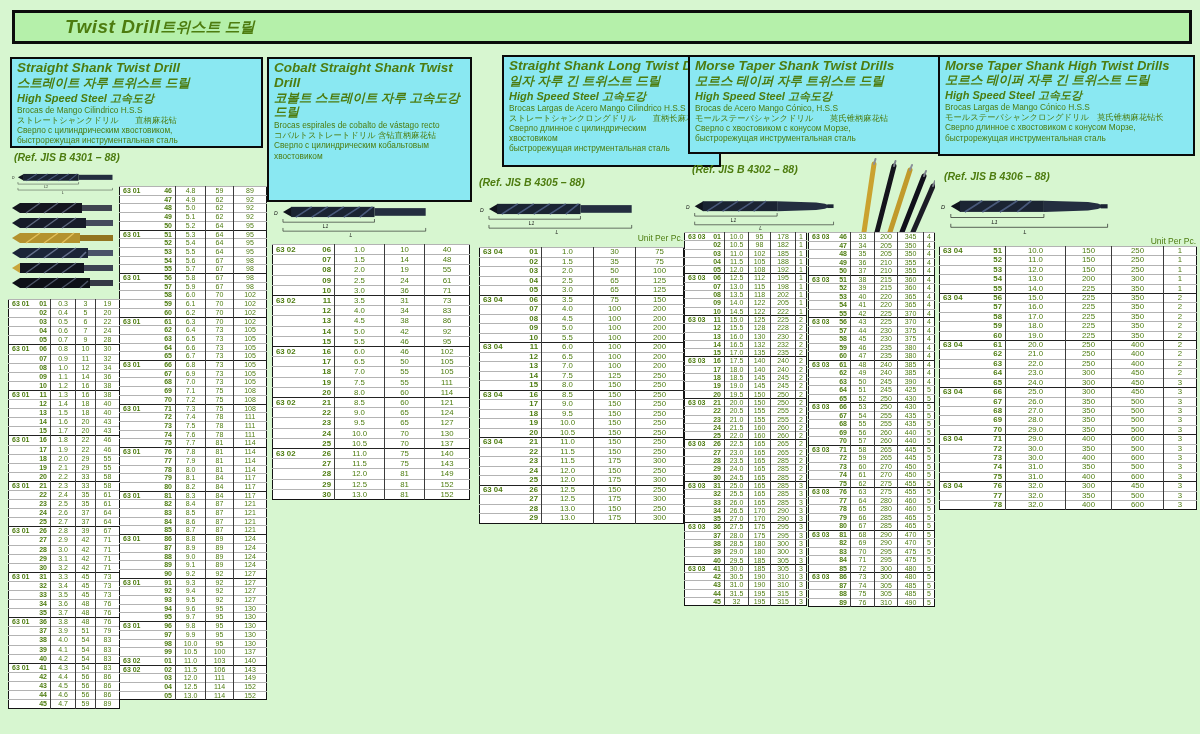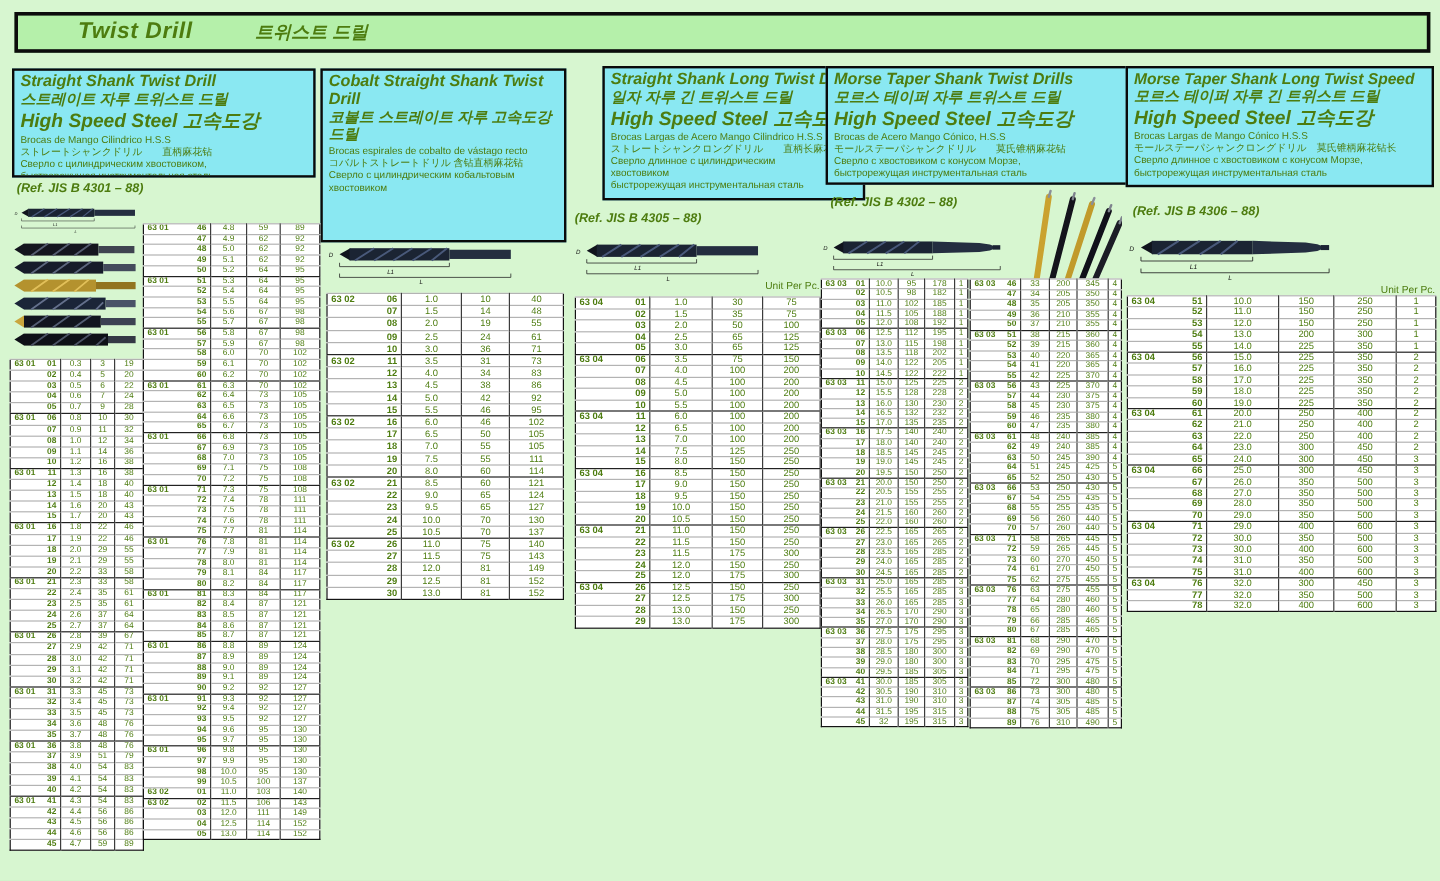--- a/index.html
+++ b/index.html
@@ -1,26 +1,26 @@
 <!DOCTYPE html>
 <html><head>
 <meta charset="utf-8">
 <style>
 *{box-sizing:border-box;margin:0;padding:0;}
 html,body{background:#c9efc6;}
 .page{position:relative;width:1200px;height:734px;background:#d7f6d0;font-family:"Liberation Sans",sans-serif;color:#4d7c0f;overflow:hidden;}
 
 .titlebar{position:absolute;left:12px;top:10px;width:1180px;height:34px;background:#b5f0aa;border:3px solid #0c0c0c;display:flex;align-items:center;}
 .title-en{font-weight:bold;font-style:italic;font-size:19px;margin-left:50px;letter-spacing:.5px;}
-.title-ko{font-weight:bold;font-style:italic;font-size:15px;margin-left:52px;}
+.title-ko{font-weight:bold;font-style:italic;font-size:15px;}
 
 .hdrbox{position:absolute;background:#8ae8f2;border:2.5px solid #0a0a0a;padding:2px 5px 3px;overflow:hidden;}
 .h-title{font-weight:bold;font-style:italic;font-size:13.5px;line-height:1.1;}
 .h-ko{font-weight:bold;font-style:italic;font-size:12.5px;line-height:1.18;}
-.h-hss{font-weight:bold;font-style:italic;font-size:16px;line-height:1.2;margin-top:1px;}
+.h-hss{font-weight:bold;font-style:italic;font-size:11px;line-height:1.2;margin-top:1px;}
 .h-line{font-size:8.3px;line-height:1.22;}
 .ref{position:absolute;font-weight:bold;font-style:italic;font-size:10.5px;}
 .unit{position:absolute;font-size:8.5px;text-align:right;}
 
 .tblbox{position:absolute;--rh:9px;--fs:7px;--hfs:7.5px;}
 table.cat{border-collapse:collapse;width:100%;background:#fff;table-layout:fixed;border:1.5px solid #141414;}
 .cat th:first-child,.cat td:first-child{border-left:none;}
 .cat td{font-size:var(--fs);height:var(--rh);line-height:var(--rh);border-left:1px solid #3c3c3c;text-align:center;padding:0;overflow:hidden;}
 .cat tbody tr{border-top:1px solid #b3b3b3;}
 .cat tbody tr.gs{border-top:1.8px solid #222;}
@@ -96,21 +96,21 @@
     <div class="h-ko">모르스 테이퍼 자루 트위스트 드릴</div>
     <div class="h-hss">High Speed Steel 고속도강</div>
     <div class="h-line">Brocas de Acero Mango Cónico, H.S.S</div>
     <div class="h-line">モールステーパシャンクドリル　　莫氏锥柄麻花钻</div>
     <div class="h-line">Сверло с хвостовиком с конусом Морзе,</div>
     <div class="h-line">быстрорежущая инструментальная сталь</div>
   </div>
   <div class="ref" style="left:692px;top:163px">(Ref. JIS B 4302 – 88)</div>
 
   <div class="hdrbox" style="left:938px;top:55px;width:257px;height:101px">
-    <div class="h-title" style="font-size:13px">Morse Taper Shank Long Twist Speed</div>
+    <div class="h-title" style="font-size:13px">Morse Taper Shank High Twist Drills</div>
     <div class="h-ko">모르스 테이퍼 자루 긴 트위스트 드릴</div>
     <div class="h-hss">High Speed Steel 고속도강</div>
     <div class="h-line">Brocas Largas de Mango Cónico H.S.S</div>
     <div class="h-line">モールステーパシャンクロングドリル　莫氏锥柄麻花钻长</div>
     <div class="h-line">Сверло длинное с хвостовиком с конусом Морзе,</div>
     <div class="h-line">быстрорежущая инструментальная сталь</div>
   </div>
   <div class="ref" style="left:944px;top:170px">(Ref. JIS B 4306 – 88)</div>
 
   <div class="unit" style="left:600px;top:233px;width:83px">Unit Per Pc.</div>

